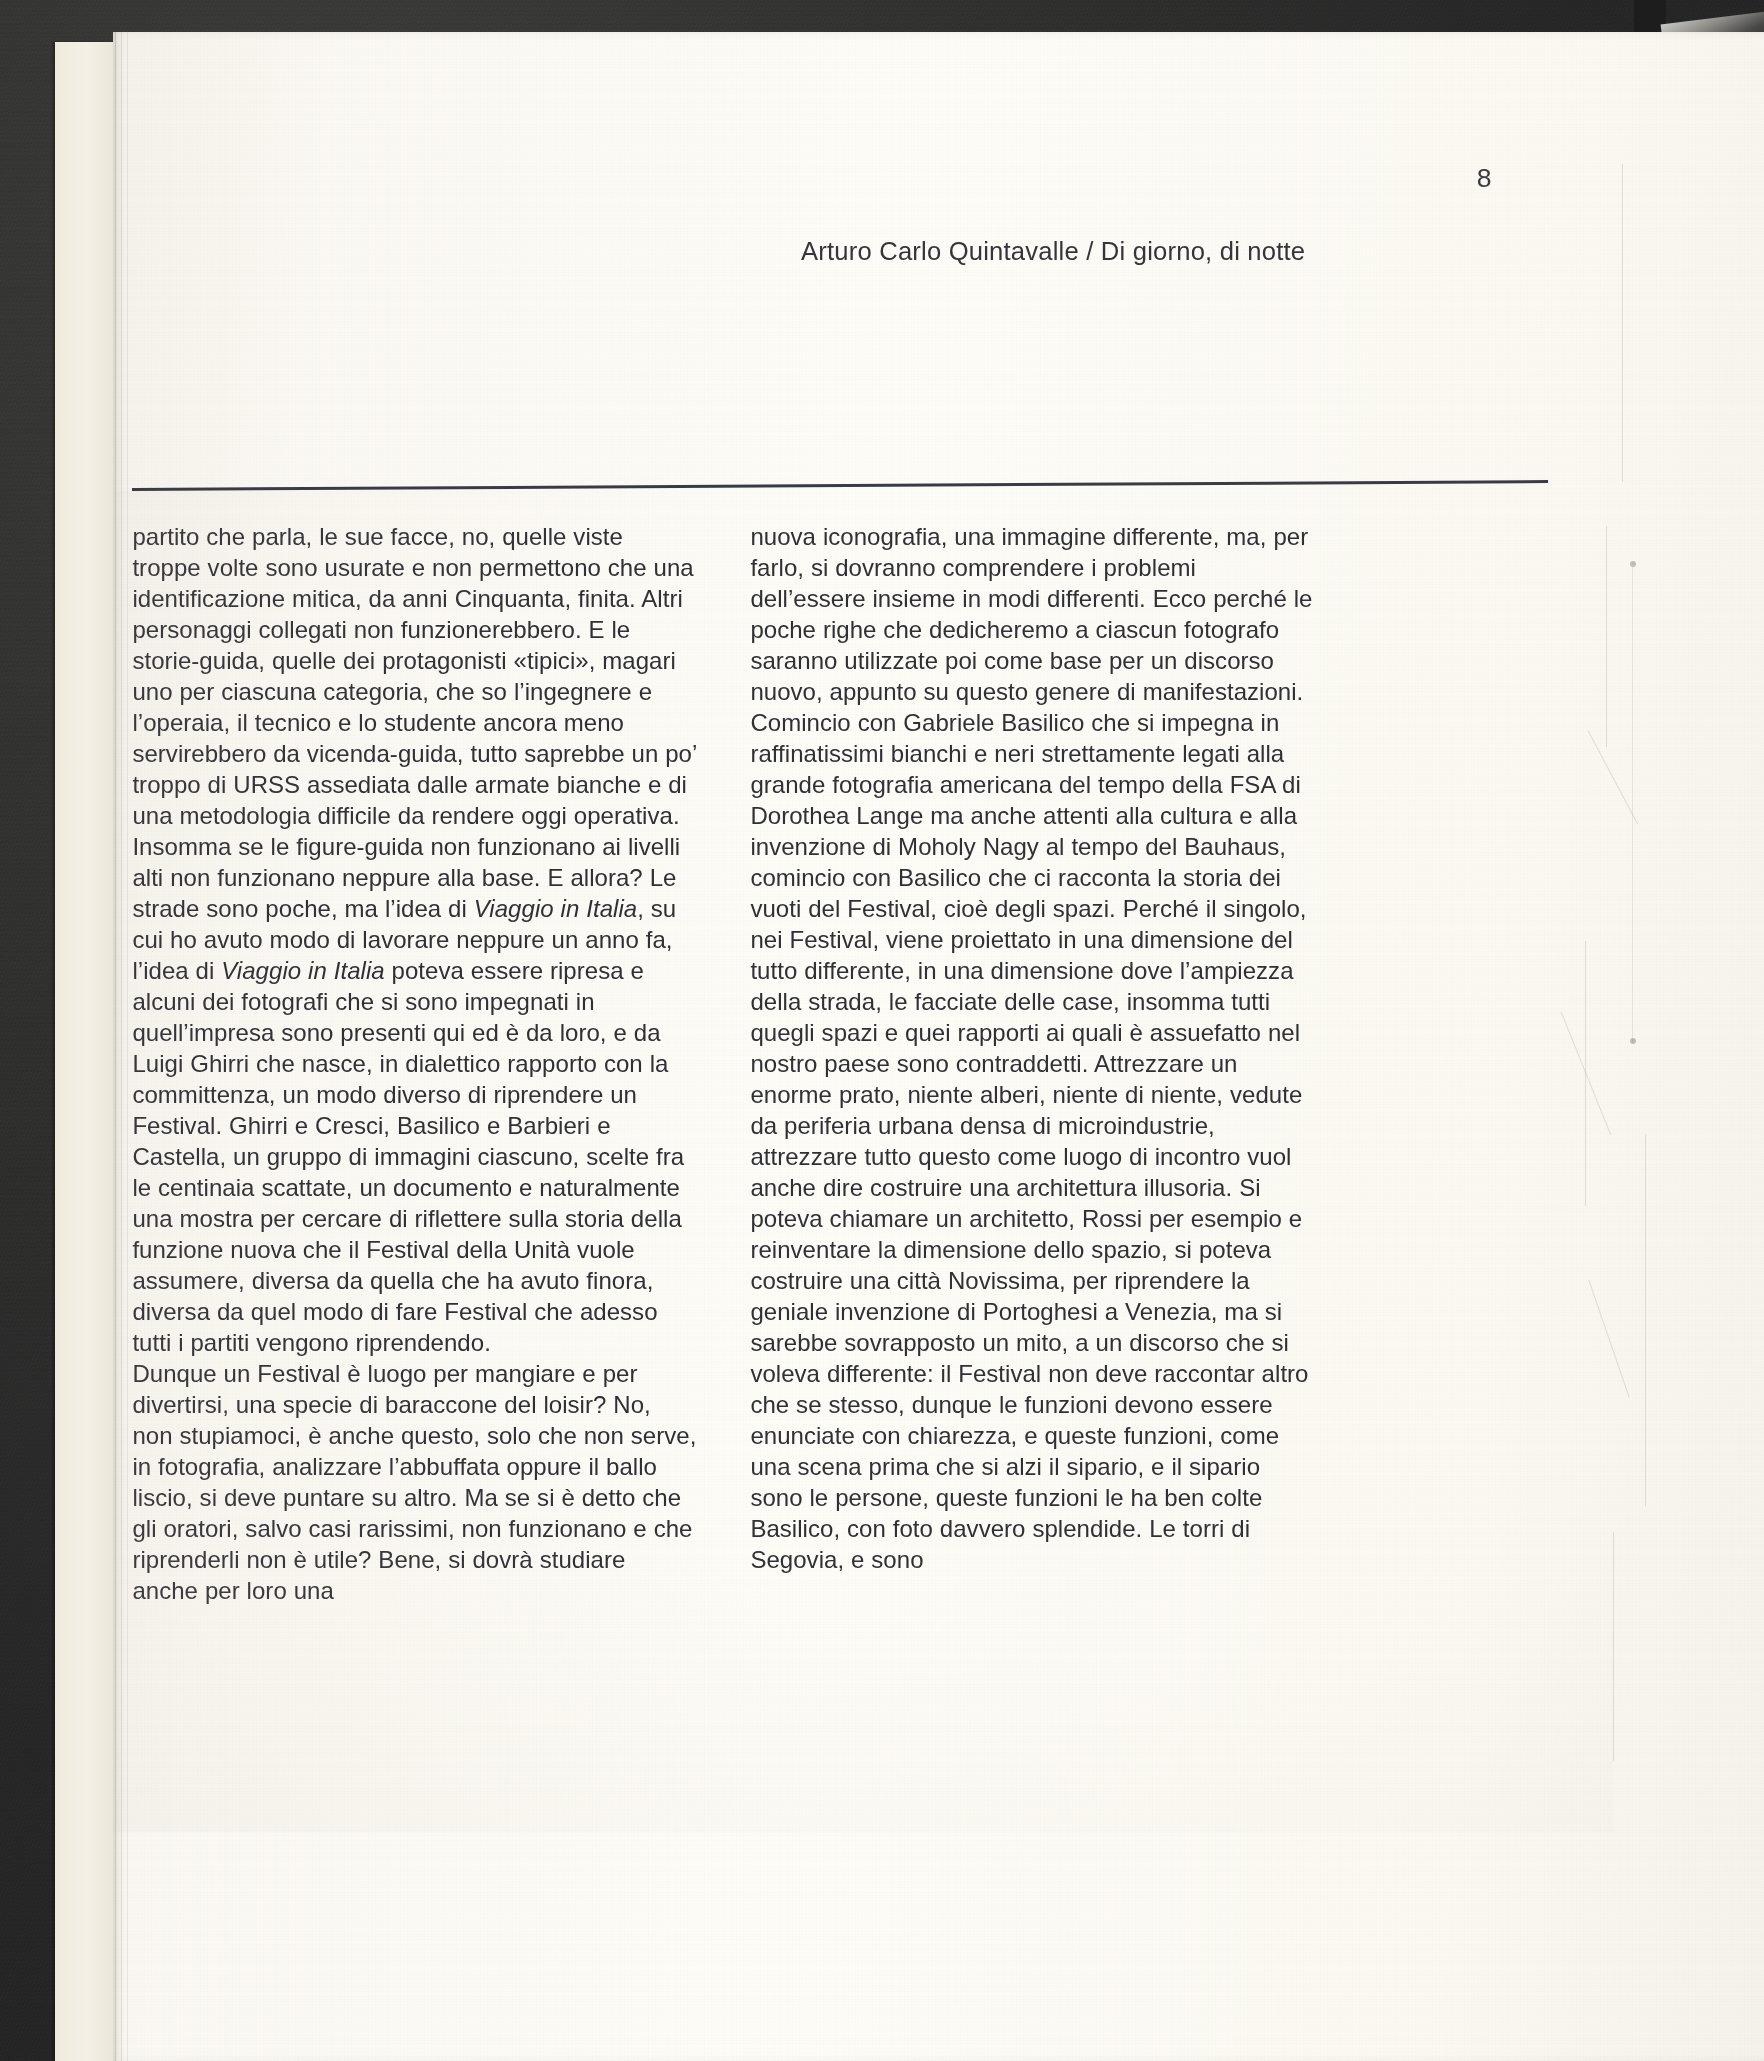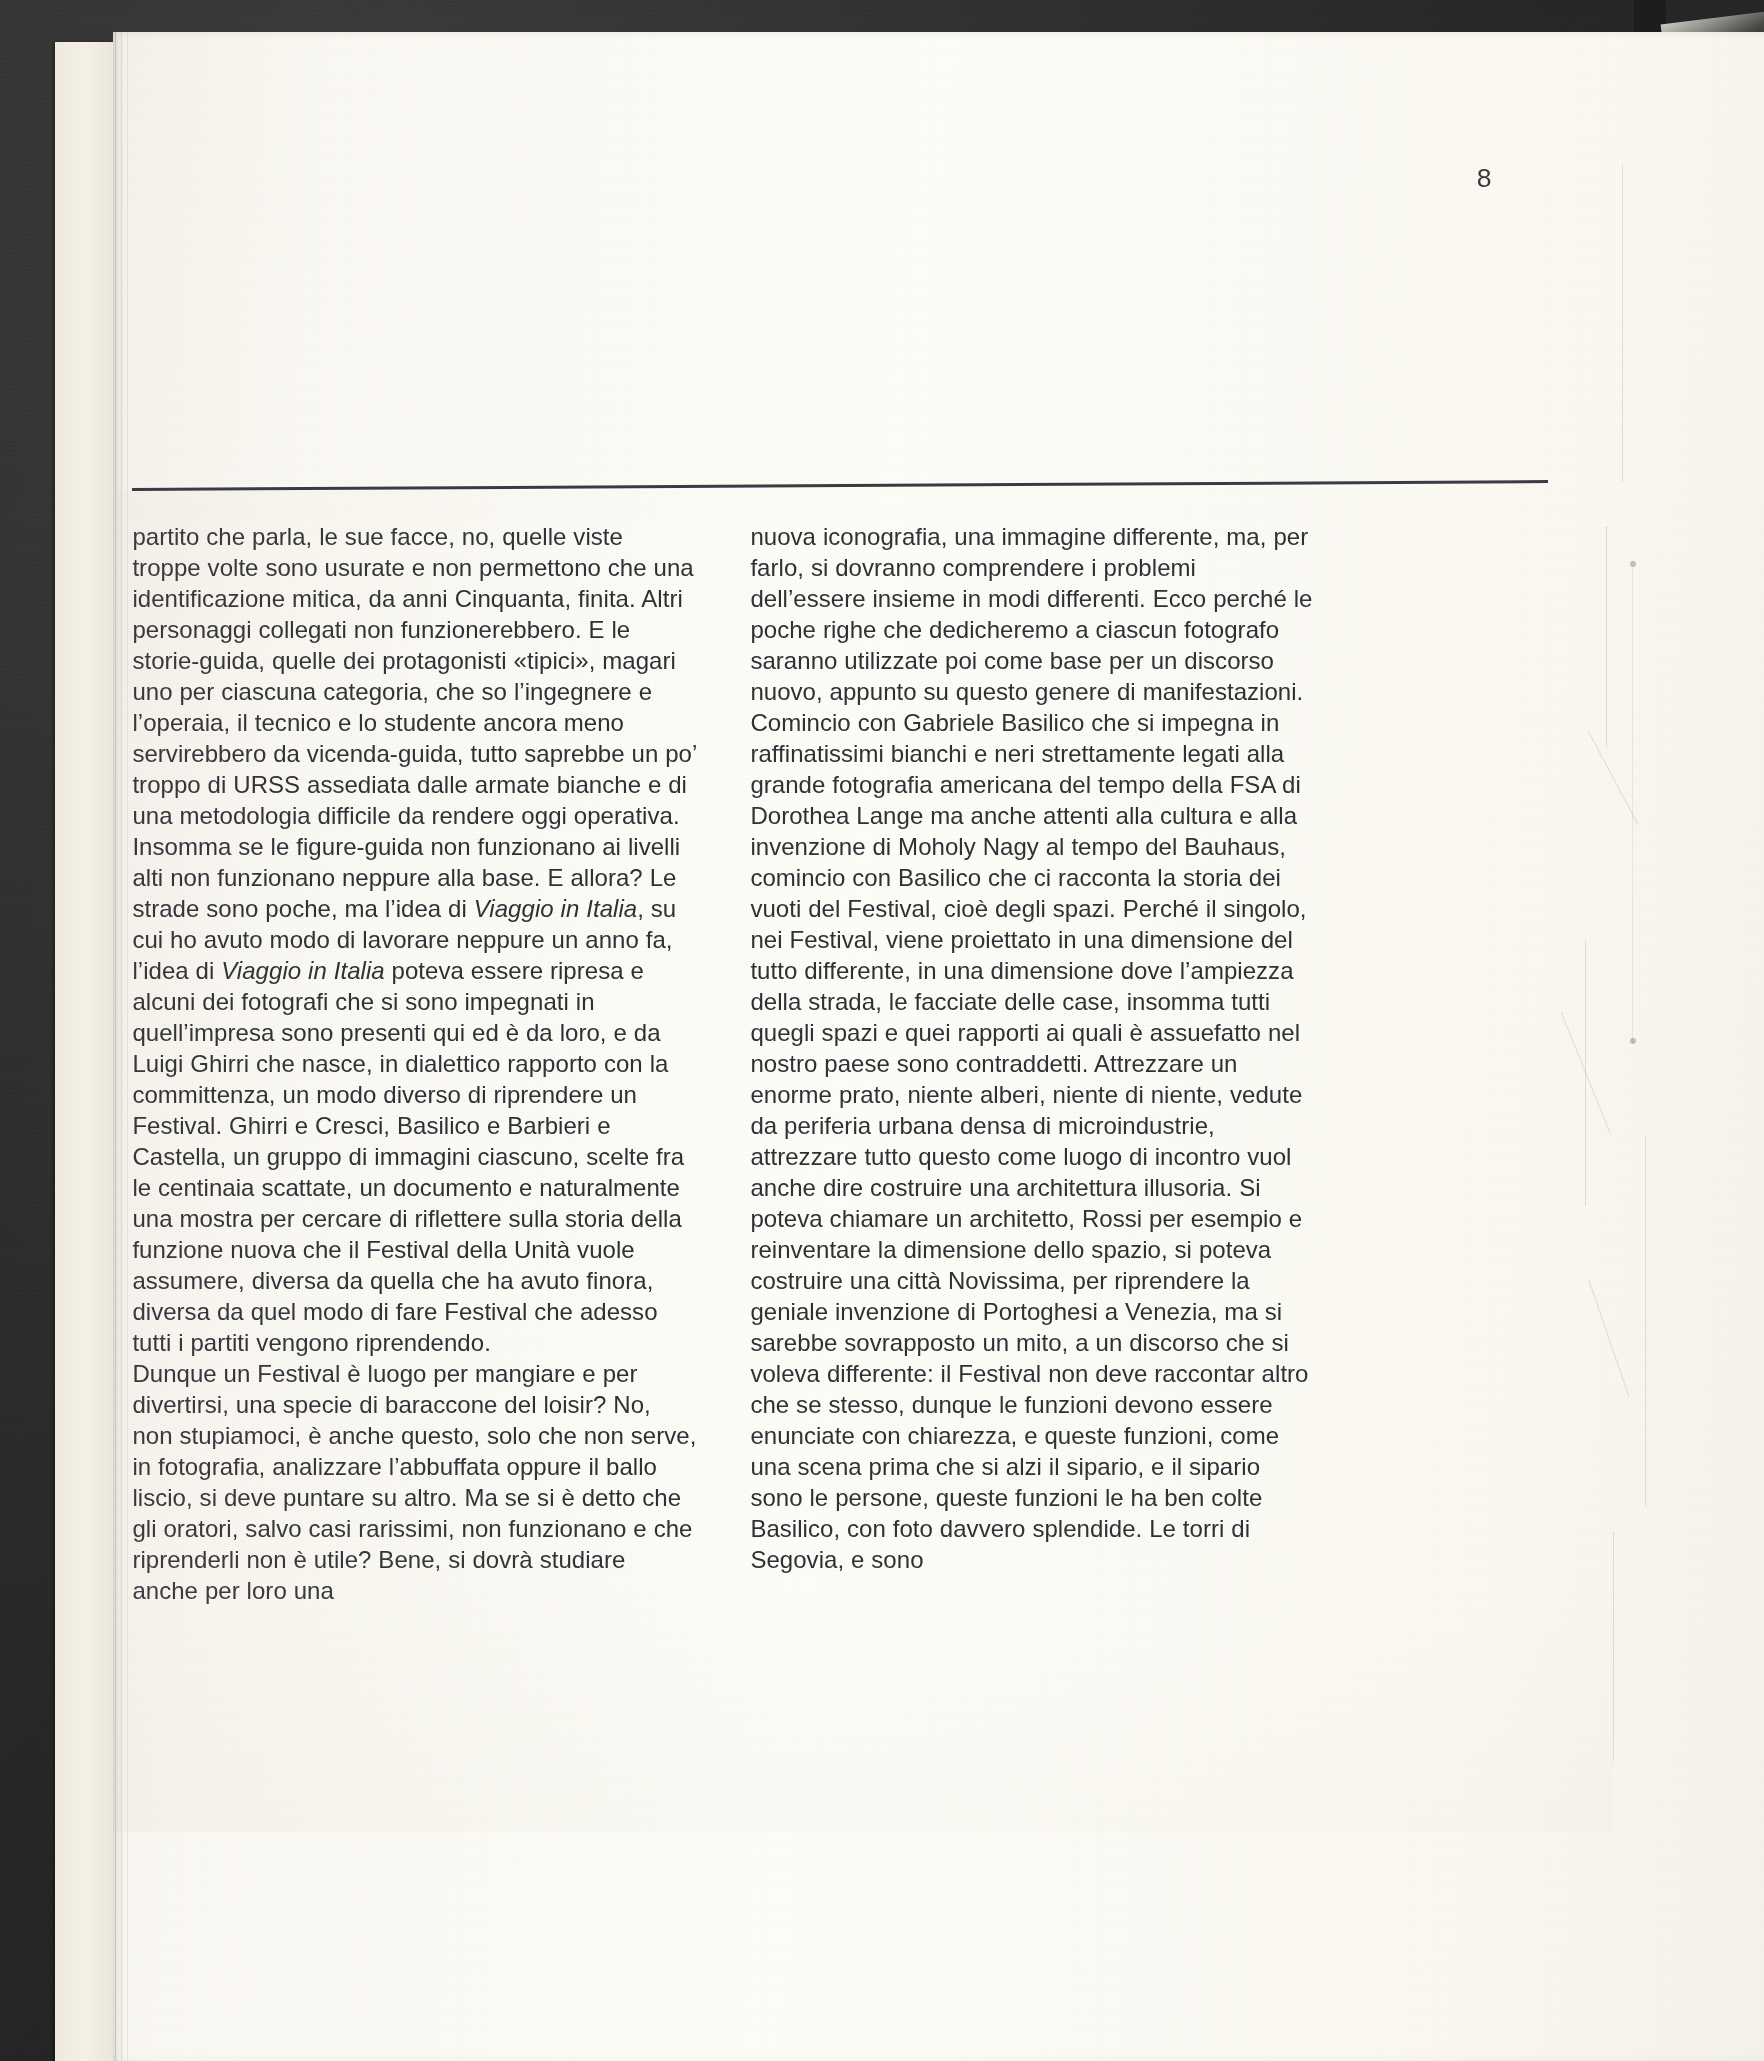--- a/index.html
+++ b/index.html
@@ -198,20 +198,21 @@
   </div>
 
   <div class="page">
 
     <div class="gutter-line" style="left:1.8px"></div>
     <div class="gutter-line" style="left:8px; background:rgba(160,155,140,.28)"></div>
     <div class="gutter-line" style="left:14px; background:rgba(175,170,155,.22)"></div>
 
     <div class="page-number">8</div>
 
+    <div class="running-head">Arturo Carlo Quintavalle / Di giorno, di notte</div>
 
     <div class="rule"></div>
 
     <div class="columns">
 
       <div class="col">
         <p><span>partito che parla, le sue facce, no, quelle viste troppe volte sono usurate e non permettono che una identificazione mitica, da anni Cinquanta, finita. Altri personaggi collegati non funzionerebbero. E le storie-guida, quelle dei protagonisti «tipici», magari uno per ciascuna categoria, che so l’ingegnere e l’operaia, il tecnico e lo studente ancora meno servirebbero da vicenda-guida, tutto saprebbe un po’ troppo di URSS assediata dalle armate bianche e di una metodologia difficile da rendere oggi operativa. Insomma se le figure-guida non funzionano ai livelli alti non funzionano neppure alla base. E allora? Le strade sono poche, ma l’idea di </span><em>Viaggio in Italia</em><span>, su cui ho avuto modo di lavorare neppure un anno fa, l’idea di </span><em>Viaggio in Italia</em><span> poteva essere ripresa e alcuni dei fotografi che si sono impegnati in quell’impresa sono presenti qui ed è da loro, e da Luigi Ghirri che nasce, in dialettico rapporto con la committenza, un modo diverso di riprendere un Festival. Ghirri e Cresci, Basilico e Barbieri e Castella, un gruppo di immagini ciascuno, scelte fra le centinaia scattate, un documento e naturalmente una mostra per cercare di riflettere sulla storia della funzione nuova che il Festival della Unità vuole assumere, diversa da quella che ha avuto finora, diversa da quel modo di fare Festival che adesso tutti i partiti vengono riprendendo.</span></p>
         <p>Dunque un Festival è luogo per mangiare e per divertirsi, una specie di baraccone del loisir? No, non stupiamoci, è anche questo, solo che non serve, in fotografia, analizzare l’abbuffata oppure il ballo liscio, si deve puntare su altro. Ma se si è detto che gli oratori, salvo casi rarissimi, non funzionano e che riprenderli non è utile? Bene, si dovrà studiare anche per loro una</p>
       </div>
 

